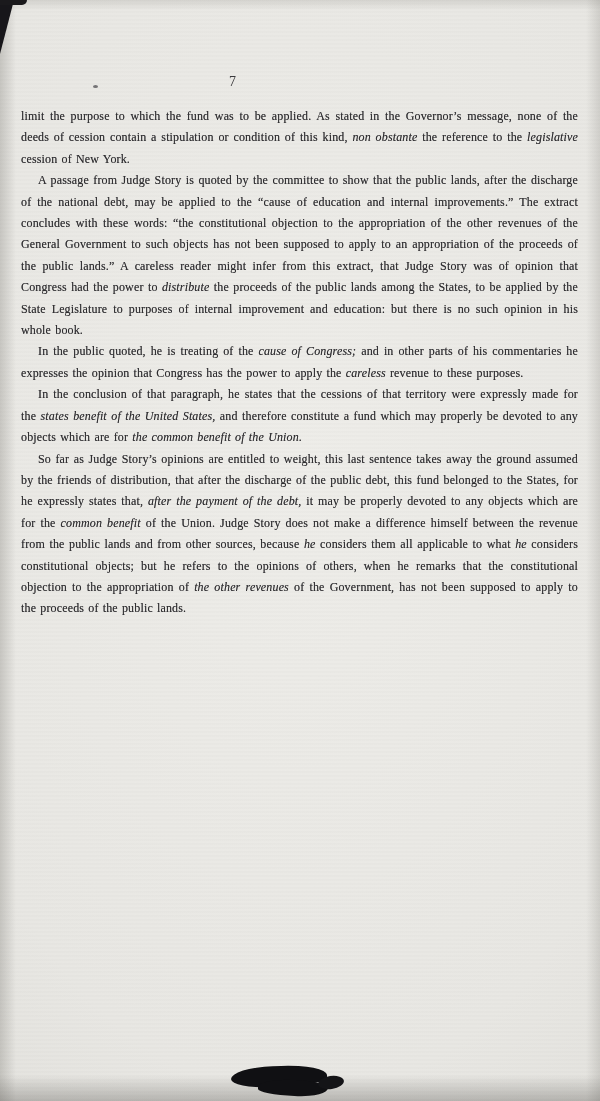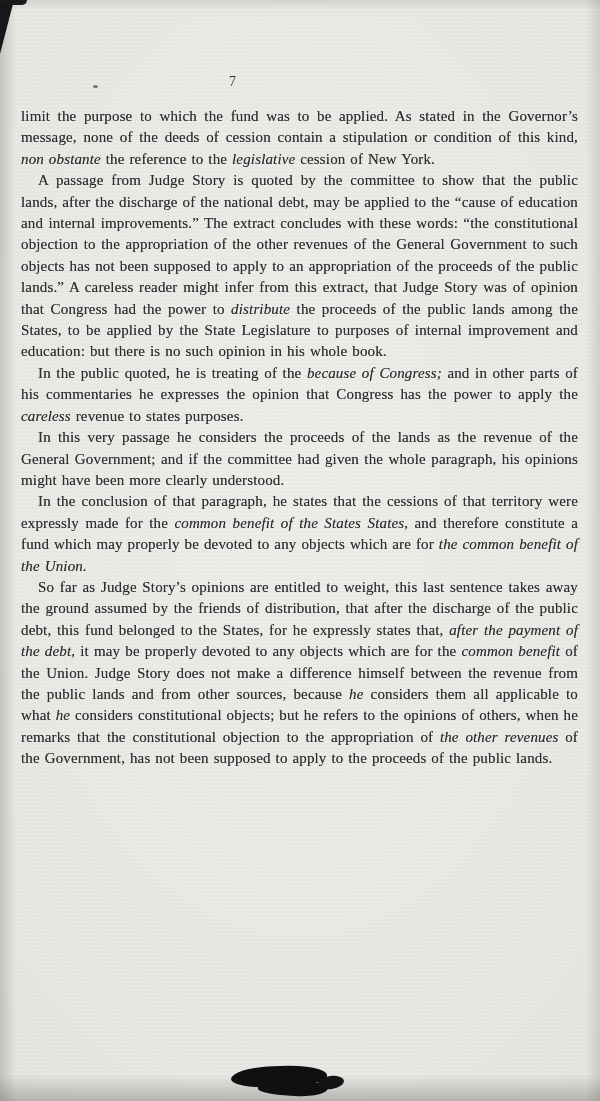--- a/index.html
+++ b/index.html
@@ -19,21 +19,21 @@
   .edge-right{top:0;bottom:0;right:0;width:14px;background:linear-gradient(to left, rgba(120,118,112,0.22), rgba(120,118,112,0));}
   .edge-top{top:0;left:0;right:0;height:10px;background:linear-gradient(to bottom, rgba(130,128,122,0.20), rgba(130,128,122,0));}
   .edge-bottom{bottom:0;left:0;right:0;height:26px;background:linear-gradient(to top, rgba(90,88,84,0.35), rgba(90,88,84,0));}
 
   .page-number{
     position:absolute;left:229px;top:74px;
     font-size:14px;color:#3a393c;letter-spacing:1px;
   }
   .text-block{
     position:absolute;left:21px;top:106px;width:557px;
-    font-size:15px;line-height:21.4px;color:#2e2d30;
+    font-size:12px;line-height:21.4px;color:#2e2d30;
     text-align:justify;
     word-spacing:1px;letter-spacing:0.15px;
     hyphens:auto;-webkit-hyphens:auto;
     text-shadow:0 0 0.5px rgba(42,41,45,0.55);
   }
   .para{margin:0;}
   .para.indent{text-indent:17px;}
   .it{font-style:italic;}
   .rm{font-style:normal;}
 
@@ -56,23 +56,22 @@
   <div class="edge edge-left"></div>
   <div class="edge edge-right"></div>
   <div class="edge edge-top"></div>
   <div class="edge edge-bottom"></div>
 
   <div class="page-number">7</div>
 
   <div class="text-block" id="text-block" style="color: rgb(46, 45, 48);">
       <p class="para"><span class="rm">limit the purpose to which the fund was to be applied.  As stated in the Governor’s message, none of the deeds of cession contain a stipulation or condition of this kind, </span><span class="it">non obstante</span><span class="rm"> the reference to the </span><span class="it">legislative</span><span class="rm"> cession of New York.</span></p>
       <p class="para indent"><span class="rm">A passage from Judge Story is quoted by the committee to show that the public lands, after the discharge of the national debt, may be applied to the “cause of education and internal improvements.” The extract concludes with these words: “the constitutional objection to the appropriation of the other revenues of the General Government to such objects has not been supposed to apply to an appropriation of the proceeds of the public lands.”  A careless reader might infer from this extract, that Judge Story was of opinion that Congress had the power to </span><span class="it">distribute</span><span class="rm"> the proceeds of the public lands among the States, to be applied by the State Legislature to purposes of internal improvement and education: but there is no such opinion in his whole book.</span></p>
-      <p class="para indent"><span class="rm">In the public quoted, he is treating of the </span><span class="it">because of Congress;</span><span class="rm"> and in other parts of his commentaries he expresses the opinion that Congress has the power to apply the </span><span class="it">careless</span><span class="rm"> revenue to states purposes.</span></p>
-      <p class="para indent"><span class="rm">In this very passage he considers the proceeds of the lands as the revenue of the General Government; and if the committee had given the whole paragraph, his opinions might have been more clearly understood.</span></p>
-      <p class="para indent"><span class="rm">In the conclusion of that paragraph, he states that the cessions of that territory were expressly made for the </span><span class="it">common benefit of the States States,</span><span class="rm"> and therefore constitute a fund which may properly be devoted to any objects which are for </span><span class="it">the common benefit of the Union.</span></p>
+      <p class="para indent"><span class="rm">In the public quoted, he is treating of the </span><span class="it">cause of Congress;</span><span class="rm"> and in other parts of his commentaries he expresses the opinion that Congress has the power to apply the </span><span class="it">careless</span><span class="rm"> revenue to these purposes.</span></p>
+      <p class="para indent"><span class="rm">In the conclusion of that paragraph, he states that the cessions of that territory were expressly made for the </span><span class="it">states benefit of the United States,</span><span class="rm"> and therefore constitute a fund which may properly be devoted to any objects which are for </span><span class="it">the common benefit of the Union.</span></p>
       <p class="para indent"><span class="rm">So far as Judge Story’s opinions are entitled to weight, this last sentence takes away the ground assumed by the friends of distribution, that after the discharge of the public debt, this fund belonged to the States, for he expressly states that, </span><span class="it">after the payment of the debt,</span><span class="rm"> it may be properly devoted to any objects which are for the </span><span class="it">common benefit</span><span class="rm"> of the Union.  Judge Story does not make a difference himself between the revenue from the public lands and from other sources, because </span><span class="it">he</span><span class="rm"> considers them all applicable to what </span><span class="it">he</span><span class="rm"> considers constitutional objects; but he refers to the opinions of others, when he remarks that the constitutional objection to the appropriation of </span><span class="it">the other revenues</span><span class="rm"> of the Government, has not been supposed to apply to the proceeds of the public lands.</span></p>
     </div>
 
   <div class="artifact corner-tl"></div>
   <div class="artifact corner-strip"></div>
   <div class="artifact speck"></div>
   <div class="artifact blob-a"></div>
   <div class="artifact blob-b"></div>
   <div class="artifact blob-c"></div>
 </div>

